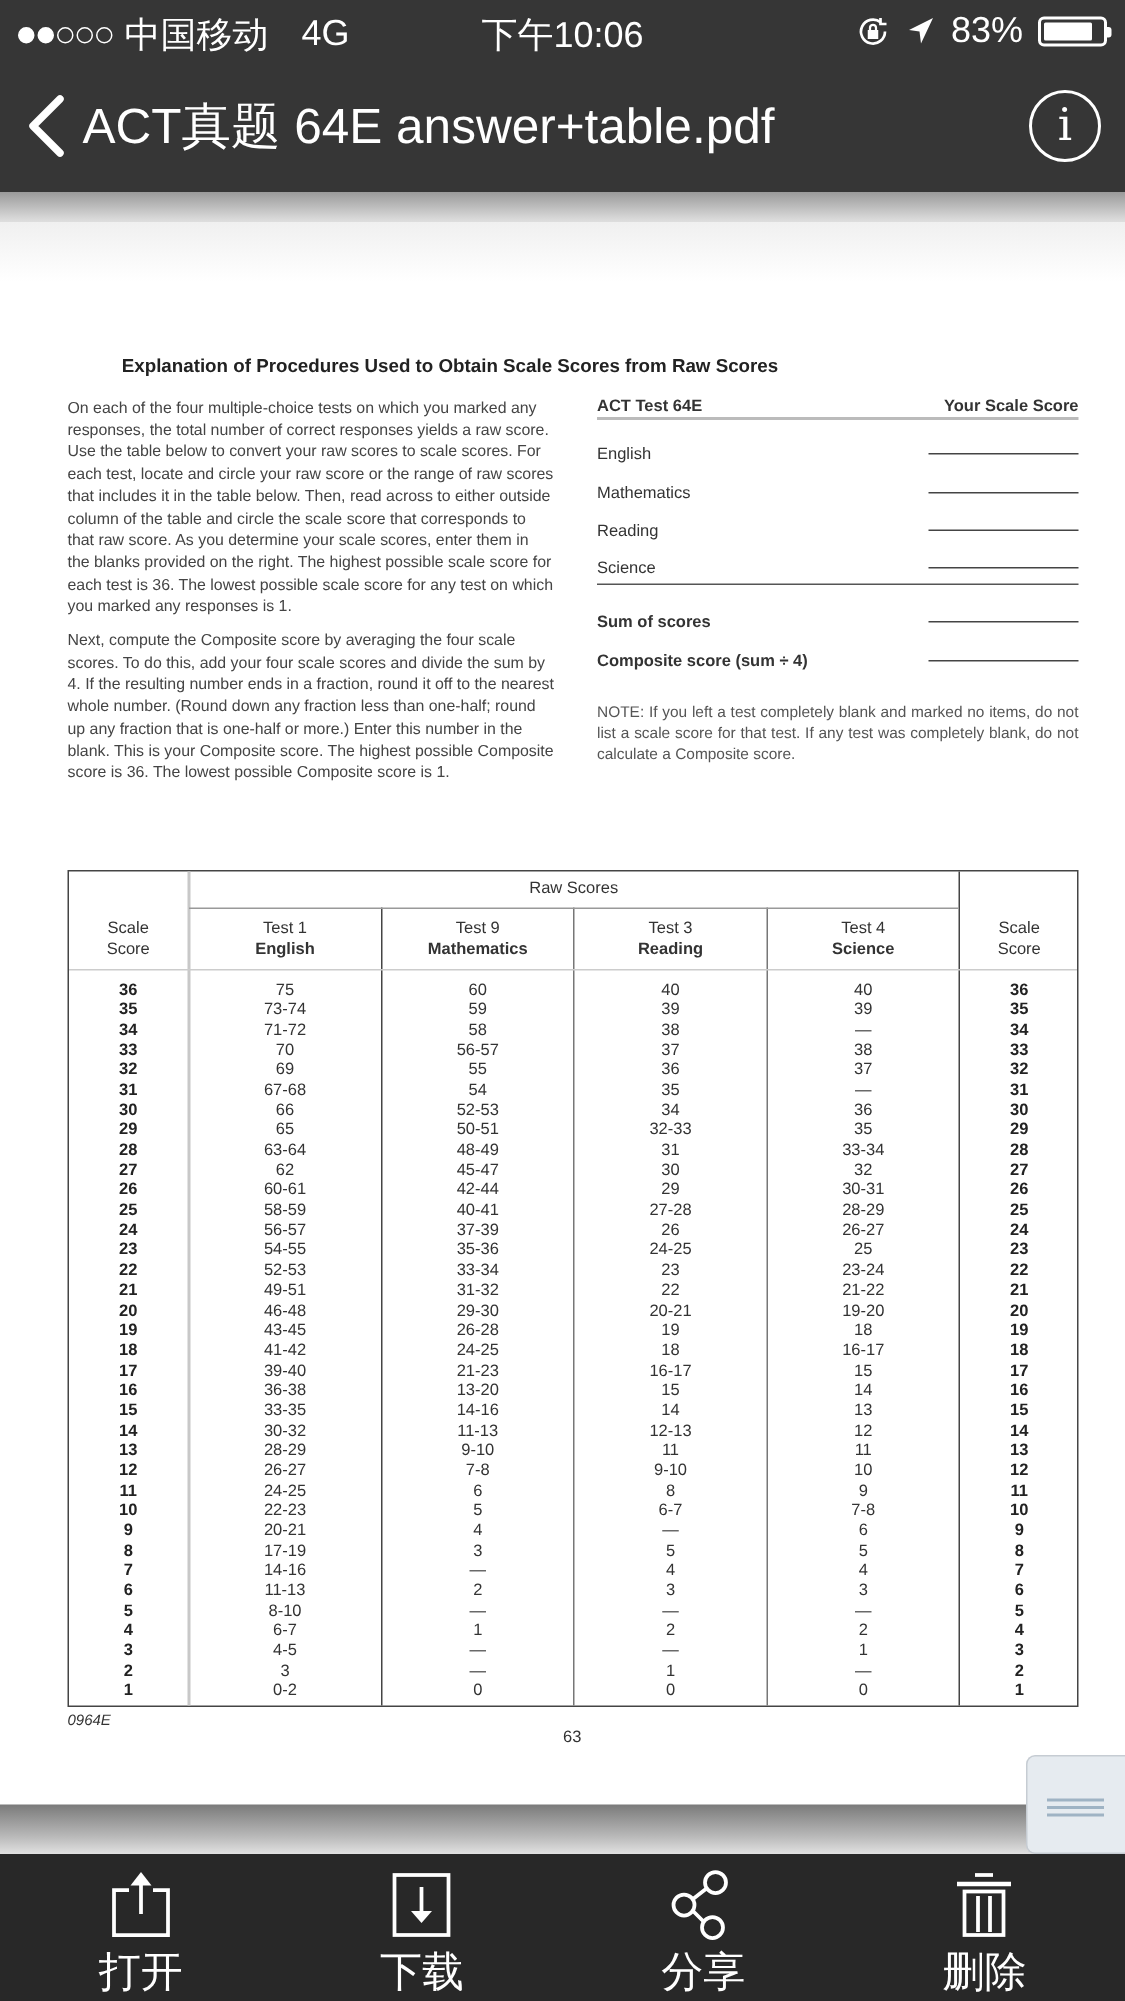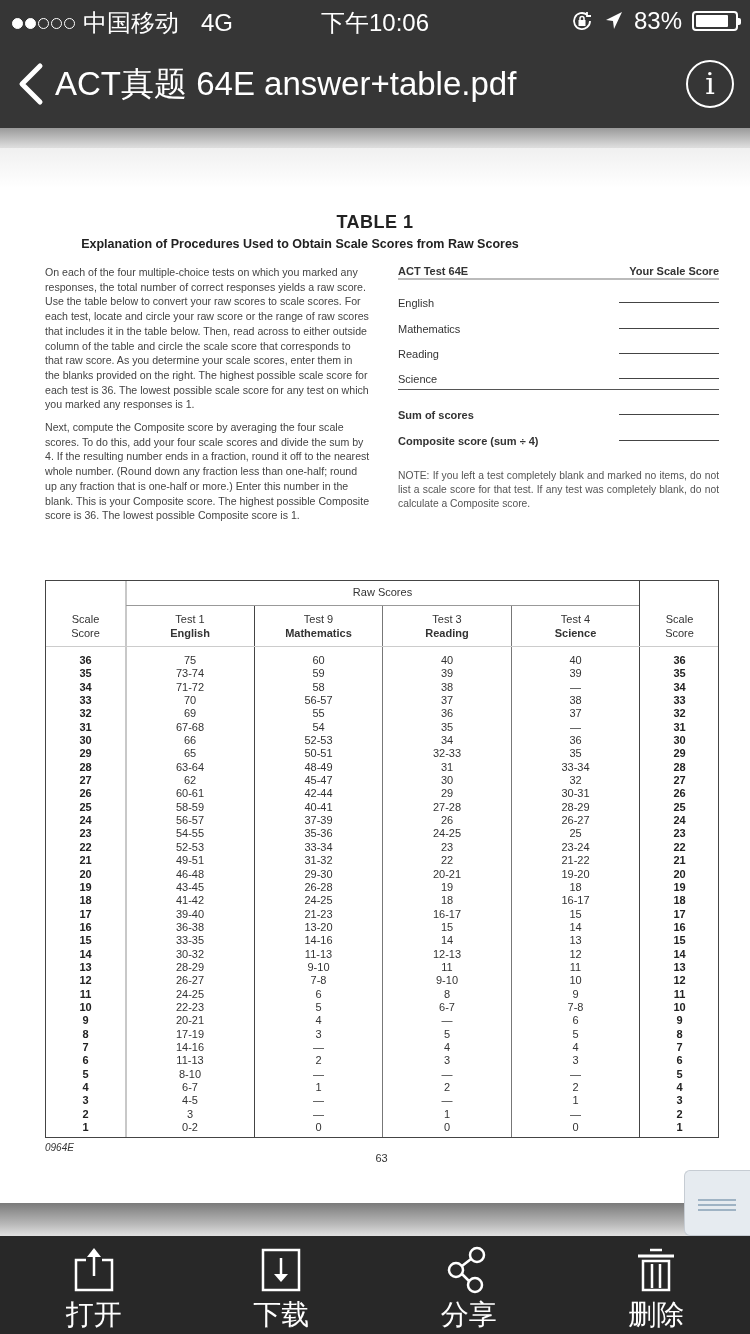--- a/index.html
+++ b/index.html
@@ -110,21 +110,20 @@
     <span>ACT真题</span>
     <span class="bold">64E answer+table.pdf</span>
   </div>
   <div class="info-btn"><span>i</span></div>
 </div>
 
 <div class="page-shadow-top"></div>
 <div class="page-fade"></div>
 
 <div class="pdf">
-  <div class="t-title">TABLE 1</div>
   <div class="t-sub">Explanation of Procedures Used to Obtain Scale Scores from Raw Scores</div>
 
   <div class="explain">
     <p>On each of the four multiple-choice tests on which you marked any responses, the total number of correct responses yields a raw score. Use the table below to convert your raw scores to scale scores. For each test, locate and circle your raw score or the range of raw scores that includes it in the table below. Then, read across to either outside column of the table and circle the scale score that corresponds to that raw score. As you determine your scale scores, enter them in the blanks provided on the right. The highest possible scale score for each test is 36. The lowest possible scale score for any test on which you marked any responses is 1.</p>
     <p>Next, compute the Composite score by averaging the four scale scores. To do this, add your four scale scores and divide the sum by 4. If the resulting number ends in a fraction, round it off to the nearest whole number. (Round down any fraction less than one-half; round up any fraction that is one-half or more.) Enter this number in the blank. This is your Composite score. The highest possible Composite score is 36. The lowest possible Composite score is 1.</p>
   </div>
 
   <div class="score-box">
     <div class="sb-head">
       <span>ACT Test 64E</span>

